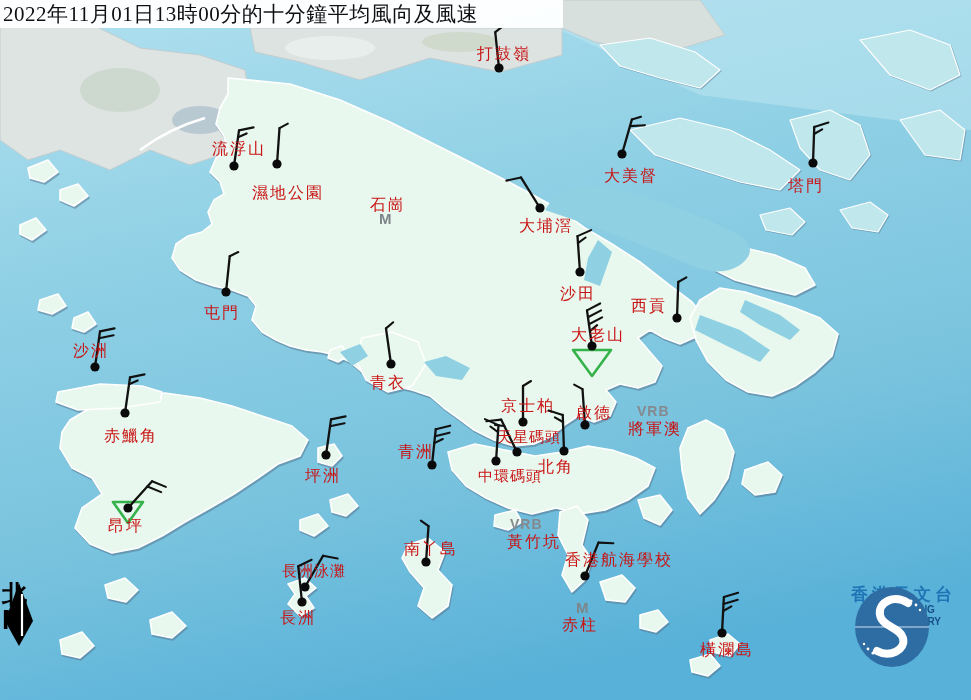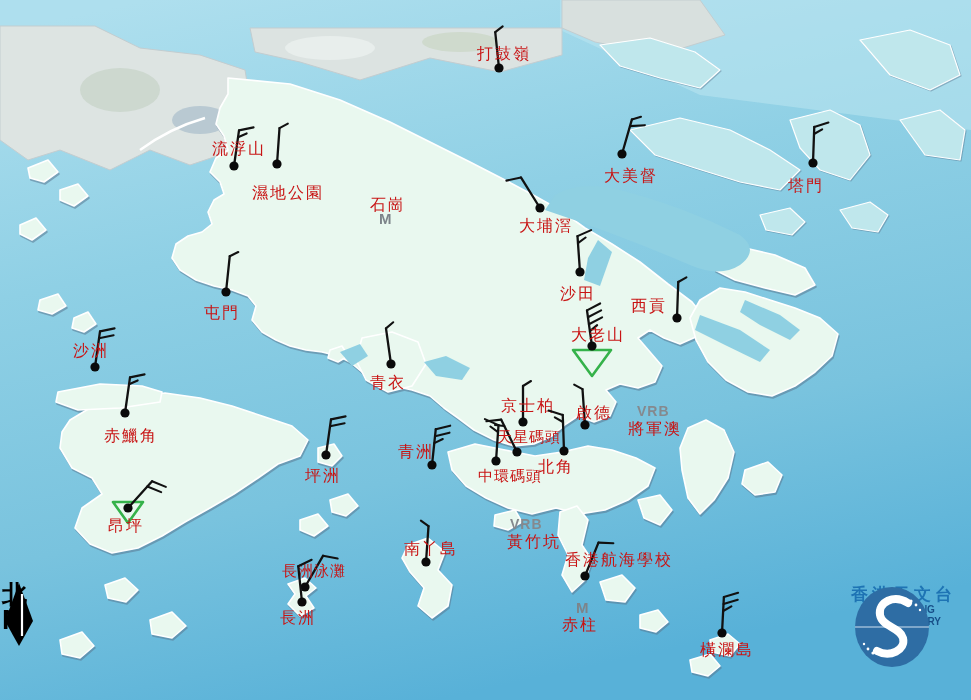--- a/index.html
+++ b/index.html
@@ -415,20 +415,23 @@
             <line x1="0" y1="-36" x2="14" y2="-41" stroke="#111111" stroke-width="2.1" stroke-linecap="round"></line>
             <line x1="0" y1="-29" x2="14" y2="-34" stroke="#111111" stroke-width="2.1" stroke-linecap="round"></line>
             <line x1="0" y1="-22" x2="8" y2="-27" stroke="#111111" stroke-width="2.1" stroke-linecap="round"></line>
           </g>
           <circle cx="0" cy="0" r="4.6" fill="#0a0a0a"></circle>
         </g>
         <text x="700" y="655" class="stn-label">橫瀾島</text>
       </g>
     </svg>
 
+  <div class="title-bar">
+    <span>2022年11月01日13時00分的十分鐘平均風向及風速</span>
+  </div>
 
   <div class="compass">
     <span class="cn">北</span>
     <span class="n">N</span>
     <svg width="36" height="66" viewBox="0 0 36 66">
       <polygon points="17,1 31,39 17,64 3,39" fill="#000"></polygon>
       <line x1="20" y1="12" x2="20" y2="54" stroke="#fff" stroke-width="2.2"></line>
     </svg>
   </div>
 

